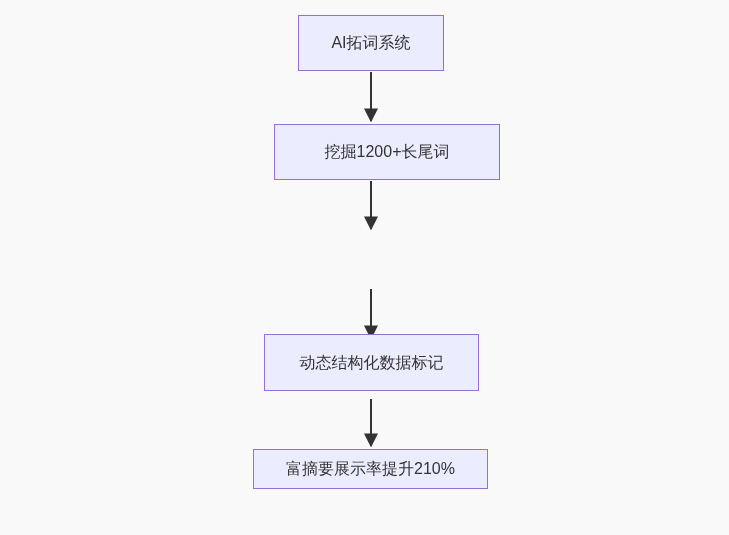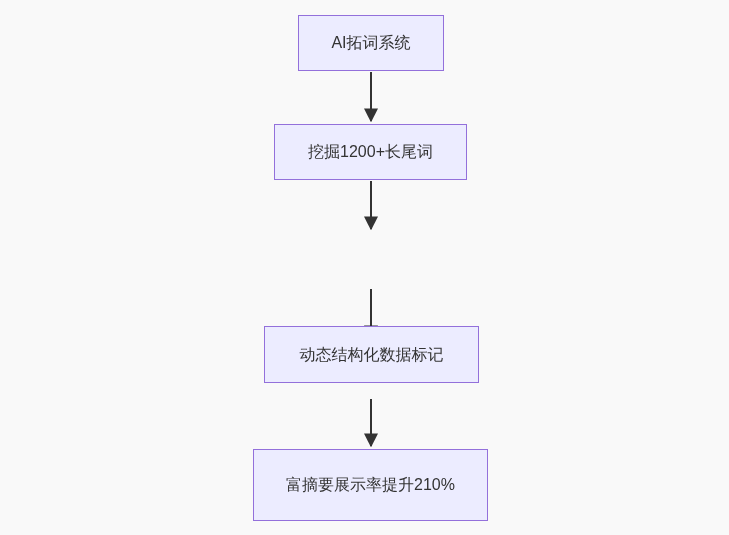--- a/index.html
+++ b/index.html
@@ -27,24 +27,24 @@
     color: var(--text-color, #333333);
     display: flex;
     align-items: center;
     justify-content: center;
     font-size: 16px;
     line-height: 1.2;
     text-align: center;
     white-space: nowrap;
   }
   #node-1 { left: 298px; top: 15px;  width: 146px; height: 56px; }
-  #node-2 { left: 274px; top: 124px; width: 193px; height: 56px; }
+  #node-2 { left: 274px; top: 124px; width: 226px; height: 56px; }
   #node-3 { left: 262px; top: 232px; width: 220px; height: 56px; }
-  #node-4 { left: 264px; top: 326px; width: 215px; height: 57px; text-align: right; }
-  #node-5 { left: 253px; top: 449px; width: 235px; height: 72px; }
+  #node-4 { left: 264px; top: 334px; width: 215px; height: 57px; text-align: right; }
+  #node-5 { left: 253px; top: 449px; width: 235px; height: 40px; }
   .edges {
     position: absolute;
     left: 0;
     top: 0;
     width: 729px;
     height: 535px;
     pointer-events: none;
   }
   .edge-line {
     stroke: var(--arrow-color, #333333);

